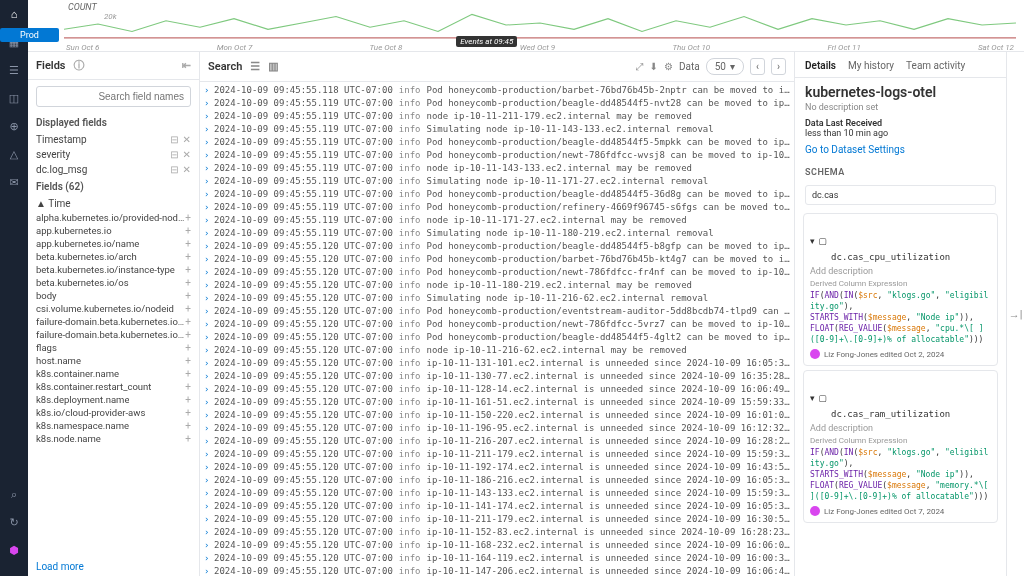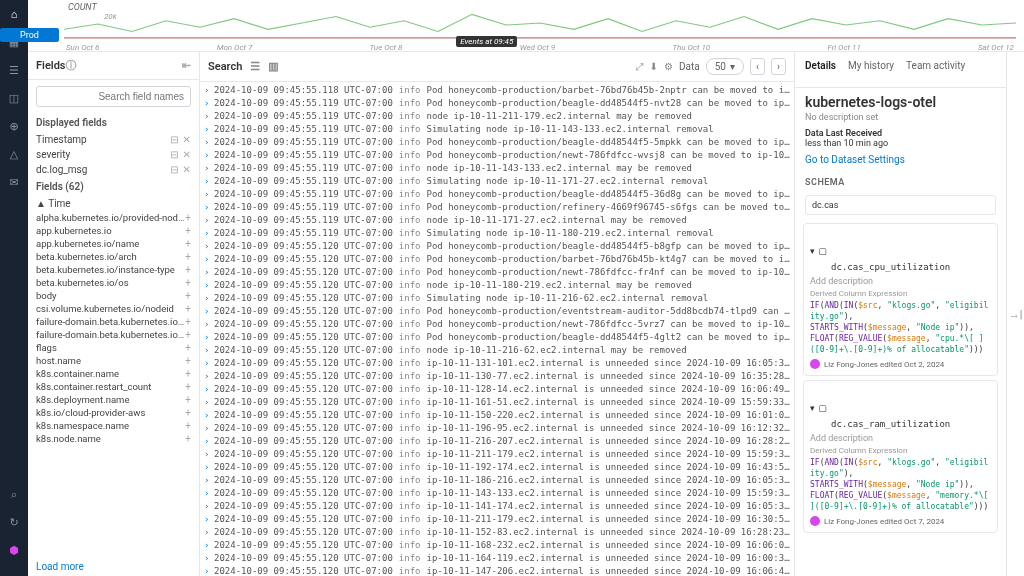--- a/index.html
+++ b/index.html
@@ -11,21 +11,21 @@
 .prodbadge { background:#0278d4; color:#fff; font-size:9px; padding:2px 20px; border-radius:2px; position:absolute; top:28px; left:0; }
 .main { flex:1; display:flex; flex-direction:column; min-width:0; }
 .chart { height:52px; border-bottom:1px solid #e5e7eb; padding:2px 8px 0 36px; position:relative;font-style:italic; }
 .chart-title { position:absolute; left:40px; top:2px; font-size:9px; color:#666; }
 .chart-y { position:absolute; left:36px; top:12px; font-size:8px; color:#999;margin-left:40px; }
 .chart-svg { width:100%; height:32px; margin-top:6px; }
 .chart-x { display:flex; justify-content:space-between; font-size:8px; color:#999; padding:0 2px; }
 .chart-badge { position:absolute; background:#333; color:#fff; font-size:8px; padding:1px 4px; border-radius:2px; top:36px; left:43%; }
 .body { flex:1; display:flex; min-height:0; }
 .fields { width:172px; border-right:1px solid #e5e7eb; display:flex; flex-direction:column; overflow:hidden; }
-.fields-hdr { display:flex; align-items:center; padding:6px 8px; border-bottom:1px solid #e5e7eb; font-weight:600; font-size:11px; gap:0; }
+.fields-hdr { display:flex; align-items:center; padding:6px 8px; border-bottom:1px solid #e5e7eb; font-weight:600; font-size:11px; gap:8px; }
 .search { margin:6px 8px; }
 .search input { width:100%; padding:4px 6px; border:1px solid #d1d5db; border-radius:3px; font-size:10px;text-align:right; }
 .sect { padding:4px 8px; font-weight:600; font-size:10px; color:#555; }
 .fld { display:flex; align-items:center; justify-content:space-between; padding:2px 8px; font-size:10px; color:#444; }
 .fld .x { color:#aaa; font-size:10px; display:flex; gap:4px; }
 .fld.list { padding:1px 8px; font-size:9.5px; }
 .loadmore { padding:4px 8px; color:#0278d4; font-size:10px; cursor:pointer; }
 .events { flex:1; display:flex; flex-direction:column; min-width:0; }
 .ev-hdr { display:flex; align-items:center; justify-content:space-between; padding:6px 8px; border-bottom:1px solid #e5e7eb; }
 .ev-hdr-l { display:flex; align-items:center; gap:8px; font-weight:600; font-size:11px; }
@@ -33,21 +33,21 @@
 .ev-hdr-r .sel { border:1px solid #d1d5db; padding:2px 8px; border-radius:8px; display:flex; align-items:center; gap:4px; }
 .ev-hdr-r .pag { border:1px solid #d1d5db; padding:2px 5px; border-radius:3px; }
 .evico { color:#888; }
 .loglist { flex:1; overflow:auto; font-family:ui-monospace,Menlo,Consolas,monospace; font-size:9px; line-height:13px; padding:2px 0; }
 .logrow { display:flex; padding:0 4px; white-space:nowrap; }
 .logrow .chev { color:#0278d4; width:10px; flex-shrink:0; }
 .logrow .ts { color:#555; flex-shrink:0; }
 .logrow .lvl { color:#888; margin:0 6px; flex-shrink:0; }
 .logrow .msg { color:#555; overflow:hidden; text-overflow:ellipsis; }
 .details { width:212px; border-left:1px solid #e5e7eb; display:flex; flex-direction:column; padding:0; font-size:10px; overflow:auto; }
-.dtabs { display:flex; gap:12px; padding:8px 10px 16px; font-size:10px; border-bottom:1px solid #e5e7eb; }
+.dtabs { display:flex; gap:12px; padding:8px 10px 6px; font-size:10px; border-bottom:1px solid #e5e7eb; }
 .dtabs .t { color:#666; }
 .dtabs .t.active { color:#222; font-weight:600; }
 .dtitle { padding:6px 10px 2px; font-size:14px; font-weight:600; }
 .ddesc { padding:0 10px 6px; color:#888; font-size:9px; }
 .dmeta { padding:0 10px 6px; font-size:9px; }
 .dmeta b { font-weight:600; display:block; color:#333; }
 .dlink { padding:0 10px 8px; color:#0278d4; font-size:10px; }
 .dsect { padding:4px 10px; font-weight:600; font-size:9px; color:#666; letter-spacing:.5px; }
 .dcbox { margin:4px 10px; border:1px solid #e5e7eb; border-radius:3px; padding:4px 6px; font-size:9px; }
 .dccard { margin:4px 8px; border:1px solid #e5e7eb; border-radius:4px; padding:6px; }

